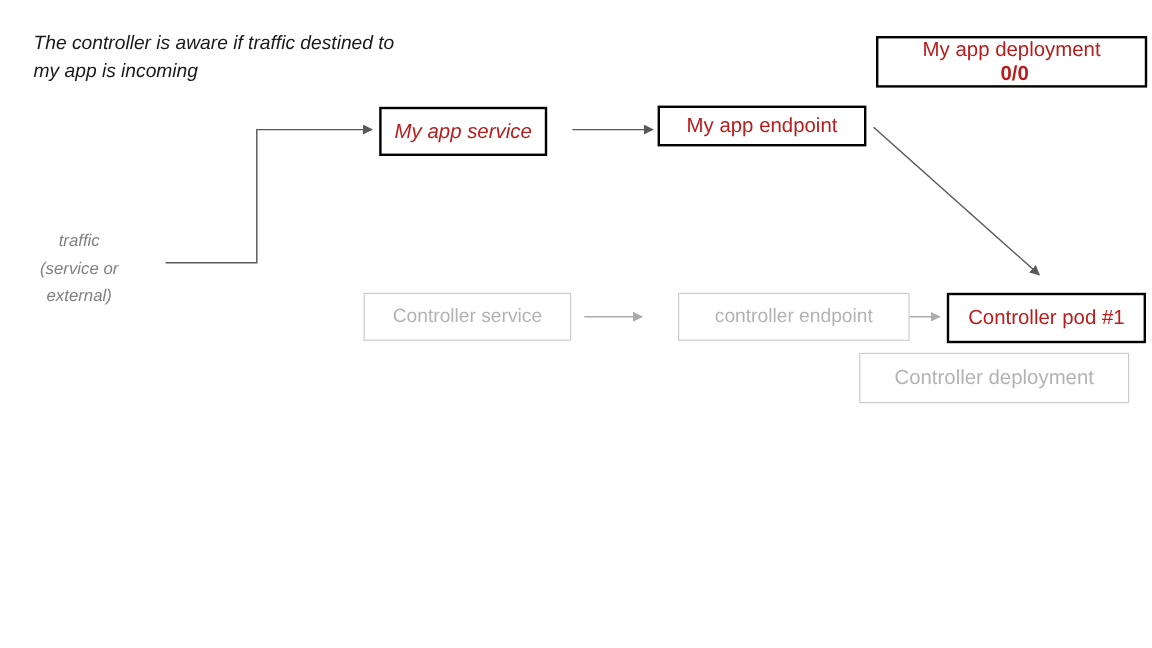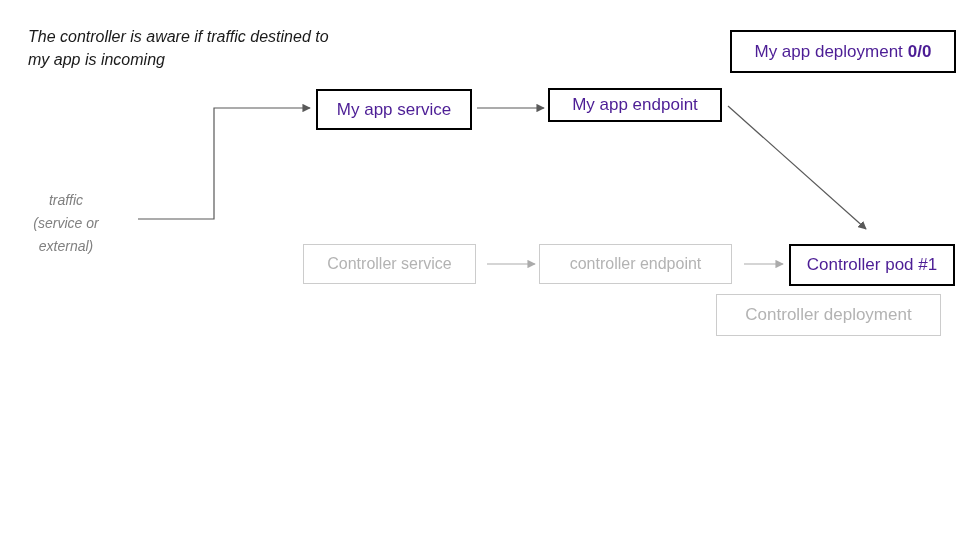--- a/index.html
+++ b/index.html
@@ -41,32 +41,33 @@
     box-sizing: border-box;
     display: flex;
     align-items: center;
     justify-content: center;
     background: #ffffff;
     font-size: 17px;
     white-space: nowrap;
   }
   .box.active {
     border: 2px solid #000000;
-    color: #4c1d95;
+    color: #b91c1c;
+    flex-direction: column;
   }
   .box.inactive {
     border: 1px solid #cccccc;
     color: #b3b3b3;
   }
   .box .bold-val { font-weight: bold; margin-left: 5px; }
-  .n-my-app-service        { left: 316px; top: 89px;  width: 156px; height: 41px; }
+  .n-my-app-service        { left: 316px; top: 89px;  width: 140px; height: 41px; font-style: italic; }
   .n-my-app-endpoint       { left: 548px; top: 88px;  width: 174px; height: 34px; }
   .n-my-app-deployment     { left: 730px; top: 30px;  width: 226px; height: 43px; }
   .n-controller-service    { left: 303px; top: 244px; width: 173px; height: 40px; font-size: 16px; }
-  .n-controller-endpoint   { left: 539px; top: 244px; width: 193px; height: 40px; font-size: 16px; }
+  .n-controller-endpoint   { left: 565px; top: 244px; width: 193px; height: 40px; font-size: 16px; }
   .n-controller-pod-1      { left: 789px; top: 244px; width: 166px; height: 42px; }
   .n-controller-deployment { left: 716px; top: 294px; width: 225px; height: 42px; }
 </style>
 </head>
 <body>
 
 <div class="canvas">
 
   <svg class="arrow-layer" viewBox="0 0 960 540" xmlns="http://www.w3.org/2000/svg">
     <defs>

